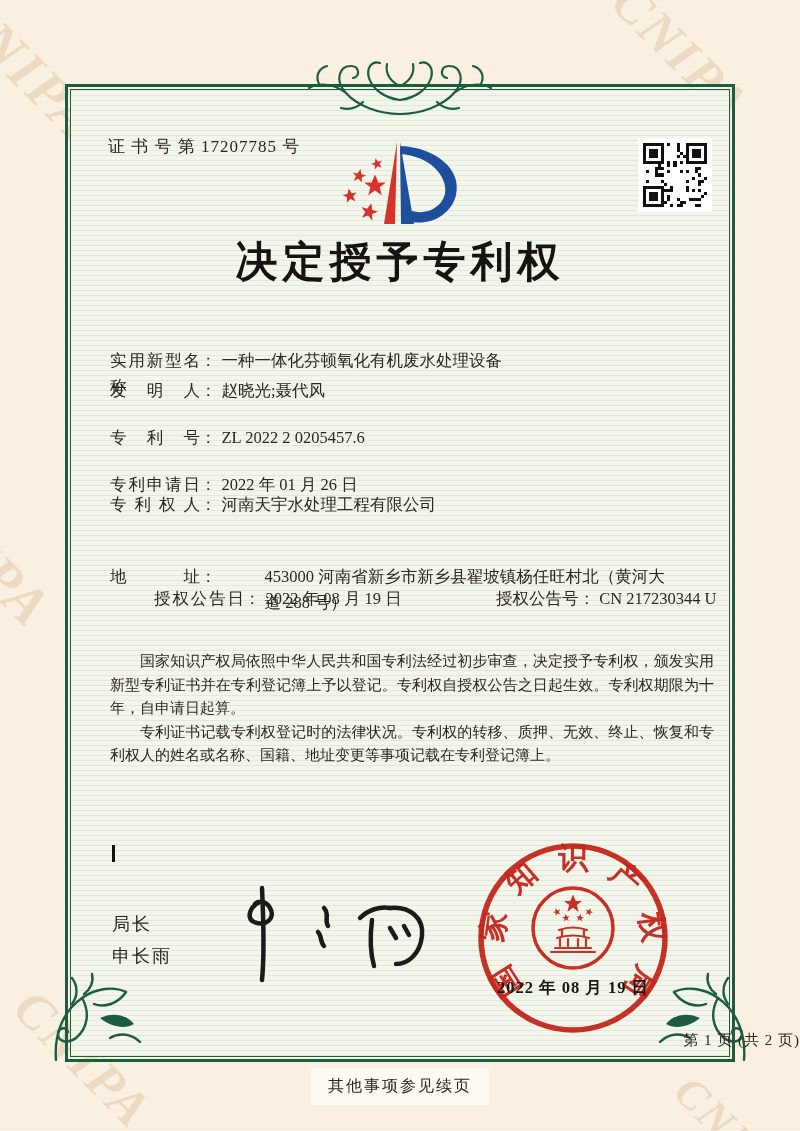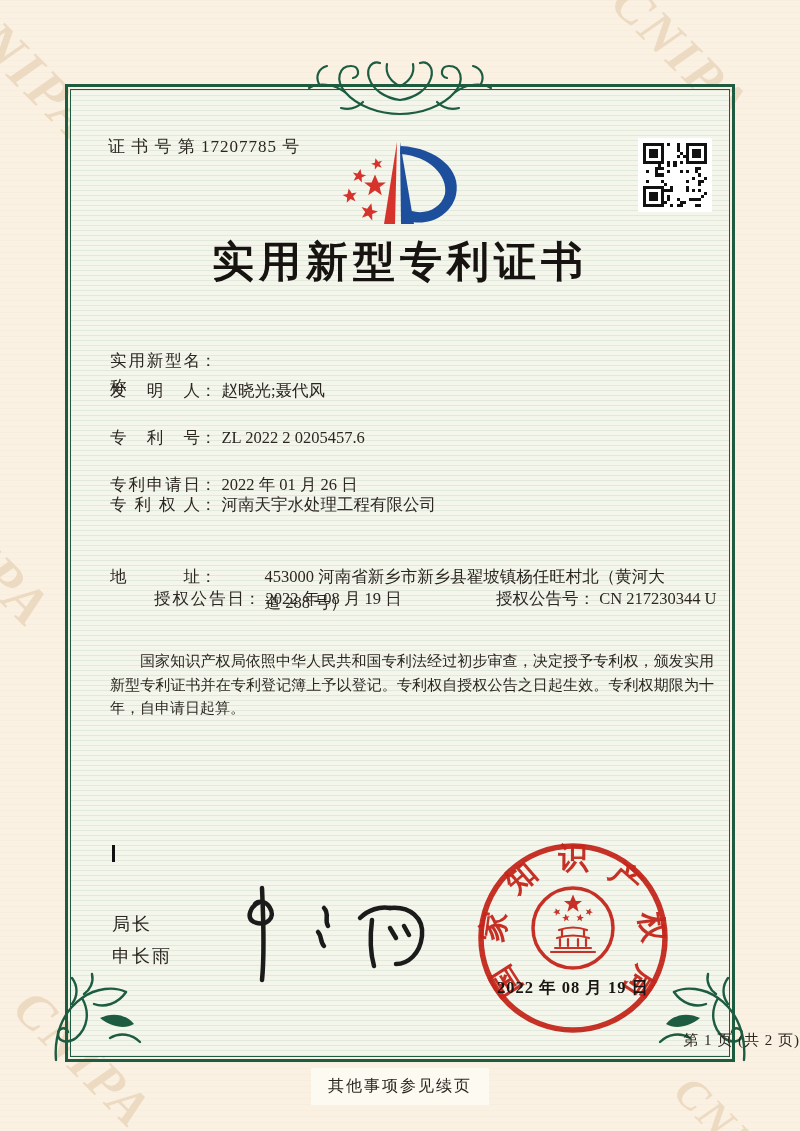--- a/index.html
+++ b/index.html
@@ -301,25 +301,26 @@
         <rect x="5" y="20" width="1" height="1" fill="#111"></rect>
         <rect x="6" y="20" width="1" height="1" fill="#111"></rect>
         <rect x="9" y="20" width="1" height="1" fill="#111"></rect>
         <rect x="11" y="20" width="1" height="1" fill="#111"></rect>
         <rect x="12" y="20" width="1" height="1" fill="#111"></rect>
         <rect x="17" y="20" width="1" height="1" fill="#111"></rect>
         <rect x="18" y="20" width="1" height="1" fill="#111"></rect>
       </svg>
   </div>
 
-  <div class="abs title">实用新型专利证书</div>
+  <div class="abs title">决定授予专利权</div>
 
   <div class="abs frow r0">
     <span class="flabel">实用新型名称</span>
       <span class="fcolon">：</span>
+    <span class="fvalue">一种一体化芬顿氧化有机废水处理设备</span>
   </div>
   <div class="abs frow r1">
     <span class="flabel">发明人</span>
       <span class="fcolon">：</span>
     <span class="fvalue">赵晓光;聂代风</span>
   </div>
   <div class="abs frow r2">
     <span class="flabel">专利号</span>
       <span class="fcolon">：</span>
     <span class="fvalue">ZL 2022 2 0205457.6</span>
@@ -344,20 +345,21 @@
       <span class="fcolon">：</span>
     <span class="fvalue">2022 年 08 月 19 日</span>
     <span class="pair2">
       <span>授权公告号</span><span>：</span>
       <span>CN 217230344 U</span>
     </span>
   </div>
 
   <div class="abs paras">
     <p>国家知识产权局依照中华人民共和国专利法经过初步审查，决定授予专利权，颁发实用新型专利证书并在专利登记簿上予以登记。专利权自授权公告之日起生效。专利权期限为十年，自申请日起算。</p>
+    <p>专利证书记载专利权登记时的法律状况。专利权的转移、质押、无效、终止、恢复和专利权人的姓名或名称、国籍、地址变更等事项记载在专利登记簿上。</p>
   </div>
 
   <svg id="barcode" class="abs" width="206" height="17" viewBox="0 0 206 17" shape-rendering="crispEdges">
       <rect x="0" y="0" width="3" height="17" fill="#111"></rect>
     </svg>
 
   <div class="abs signoff st">局长</div>
   <div class="abs signoff sn">申长雨</div>
 
   <svg id="signature" class="abs" width="205" height="105" viewBox="0 0 205 105">

